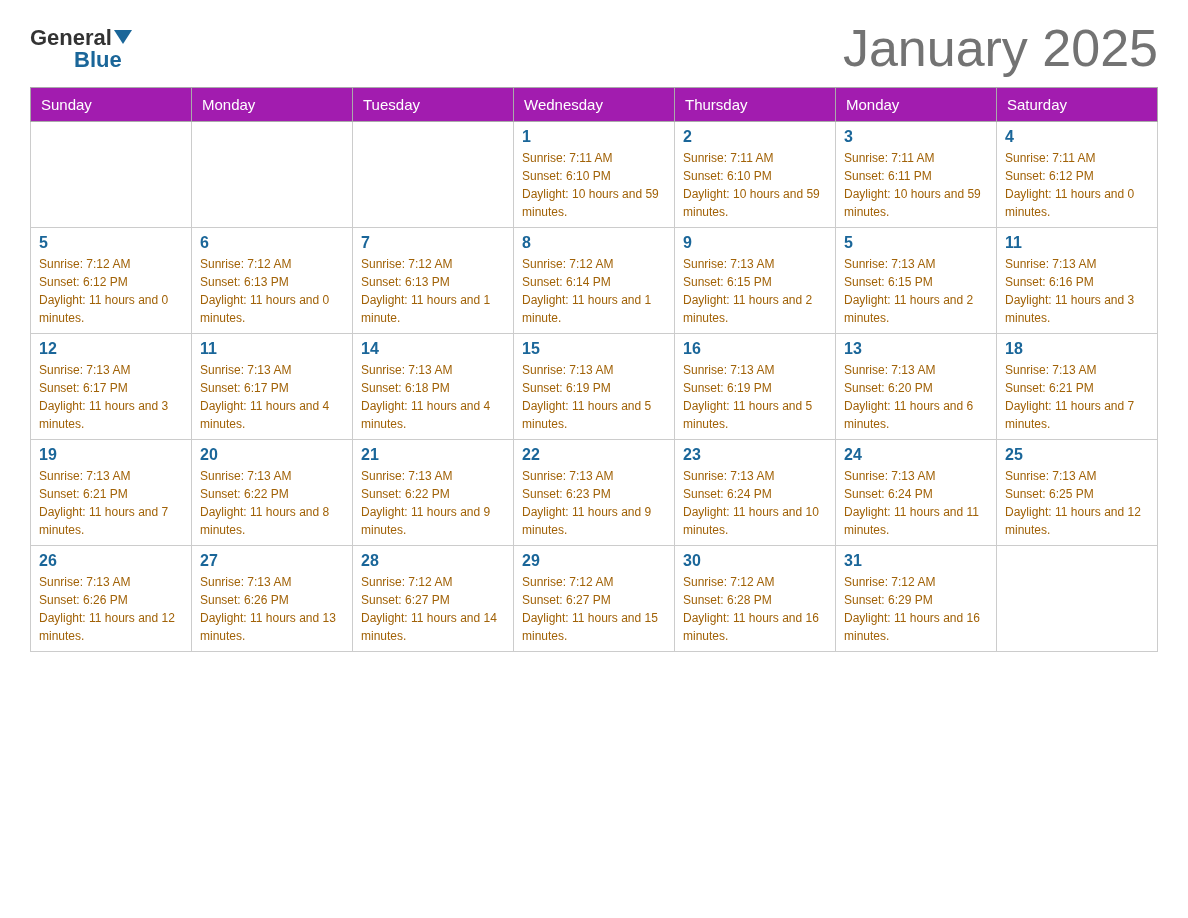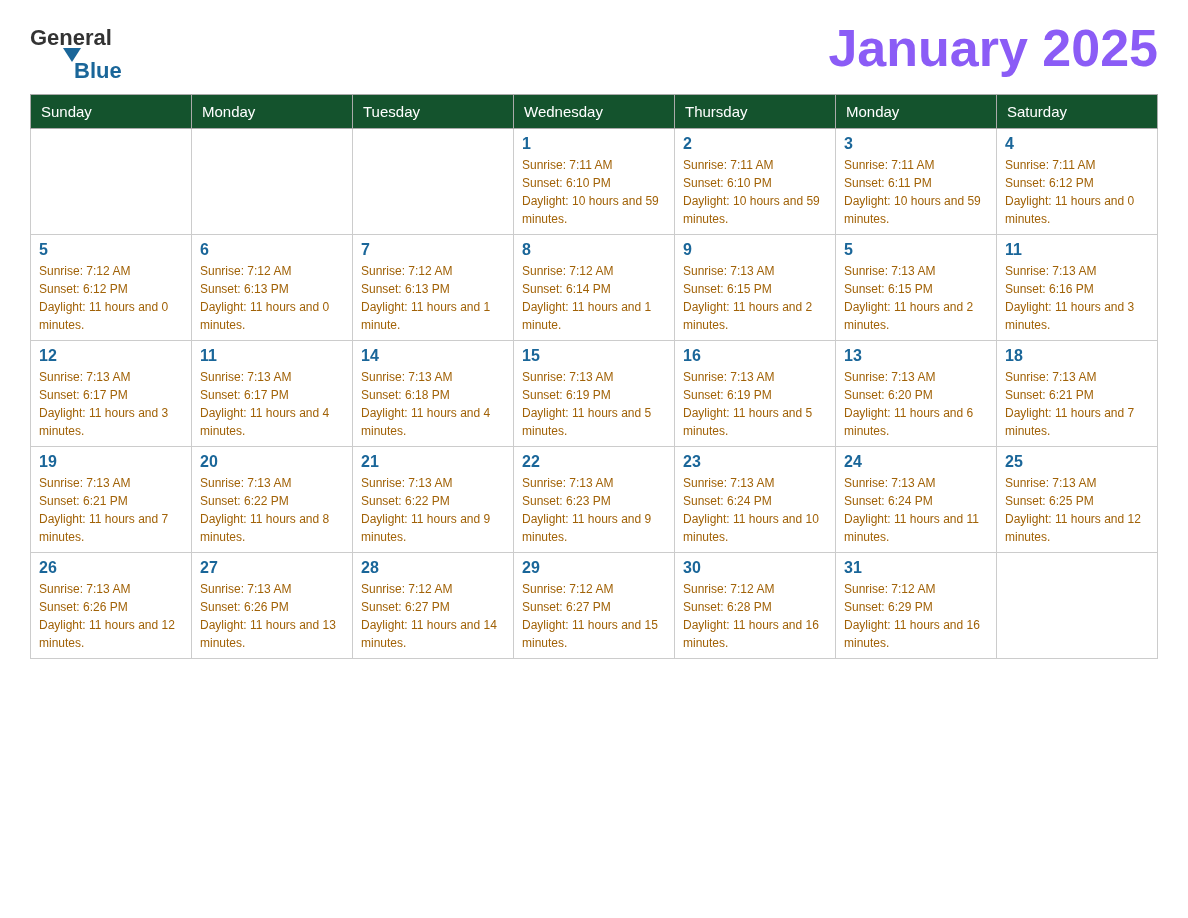--- a/index.html
+++ b/index.html
@@ -44,36 +44,36 @@
       border-top: 14px solid #1a6699;
       margin-left: 2px;
       vertical-align: middle;
       margin-top: -3px;
     }
     .title-block {
       text-align: right;
     }
     .month-title {
       font-size: 52px;
-      font-weight: bold;
-      color: #8b5cf6;
+      font-weight: normal;
+      color: #737373;
       line-height: 1.1;
     }
     .location-title {
       font-size: 22px;
       color: #555;
       margin-top: 4px;
     }
     .calendar {
       width: 100%;
       border-collapse: collapse;
       margin-top: 10px;
     }
     .calendar thead tr {
-      background-color: #14532d;
+      background-color: #a21caf;
       margin-top: 32px;
     }
     .calendar thead th {
       color: #fff;
       font-size: 15px;
       font-weight: normal;
       padding: 8px 10px;
       text-align: left;
       border: 1px solid #aaa;
     }
@@ -100,21 +100,21 @@
     }
     tbody tr td {
       background: #fff;
     }
   </style>
 </head>
 <body>
 
 <div class="header">
   <div class="logo">
-    <div style="display:flex; align-items:center;flex-direction:column;">
+    <div style="display:flex; align-items:center;">
       <span class="logo-general">General</span>
       <span class="logo-triangle"></span>
     </div>
     <div class="logo-blue">Blue</div>
   </div>
   <div class="title-block">
     <div class="month-title">January 2025</div>
   </div>
 </div>
 

